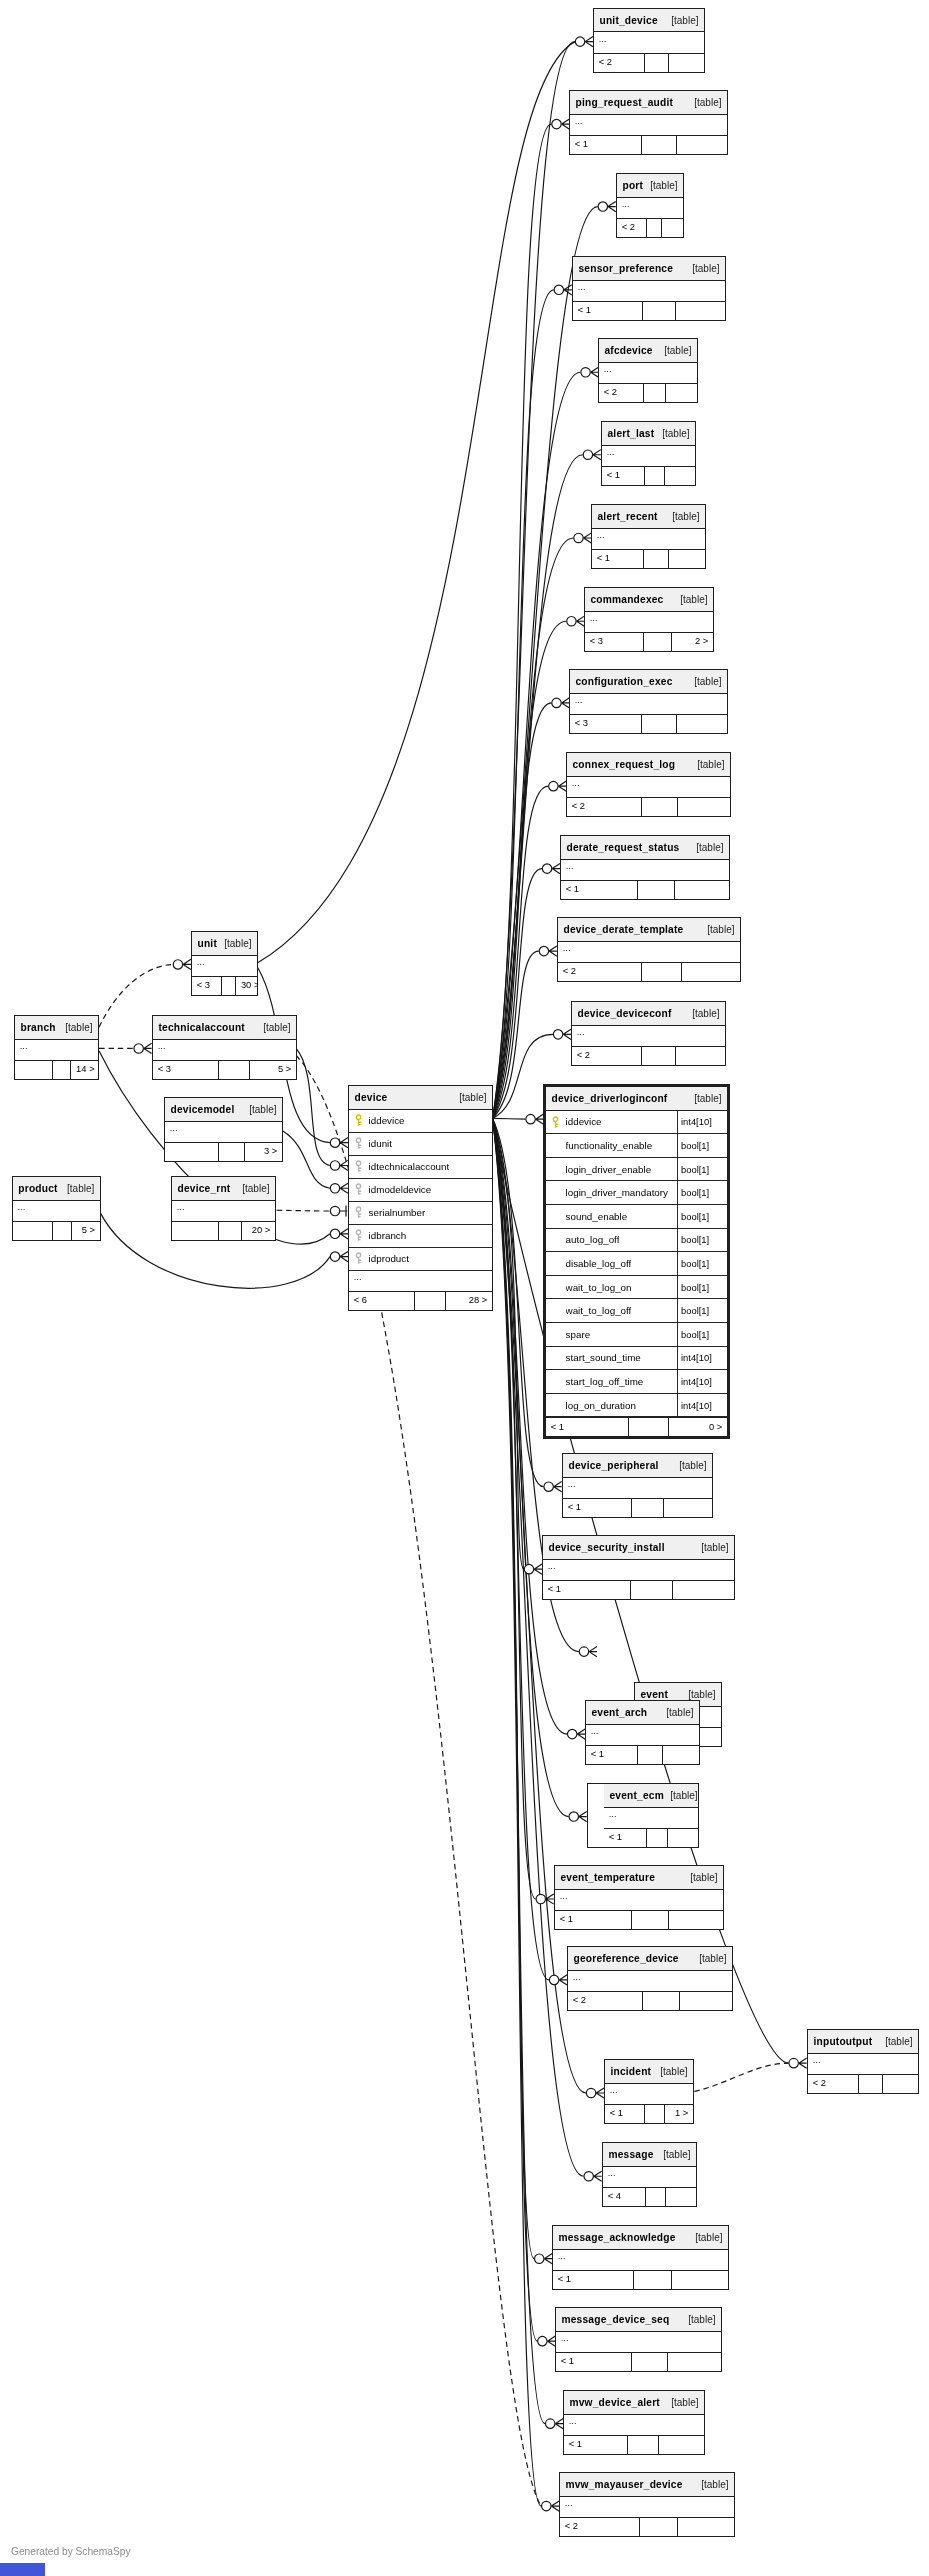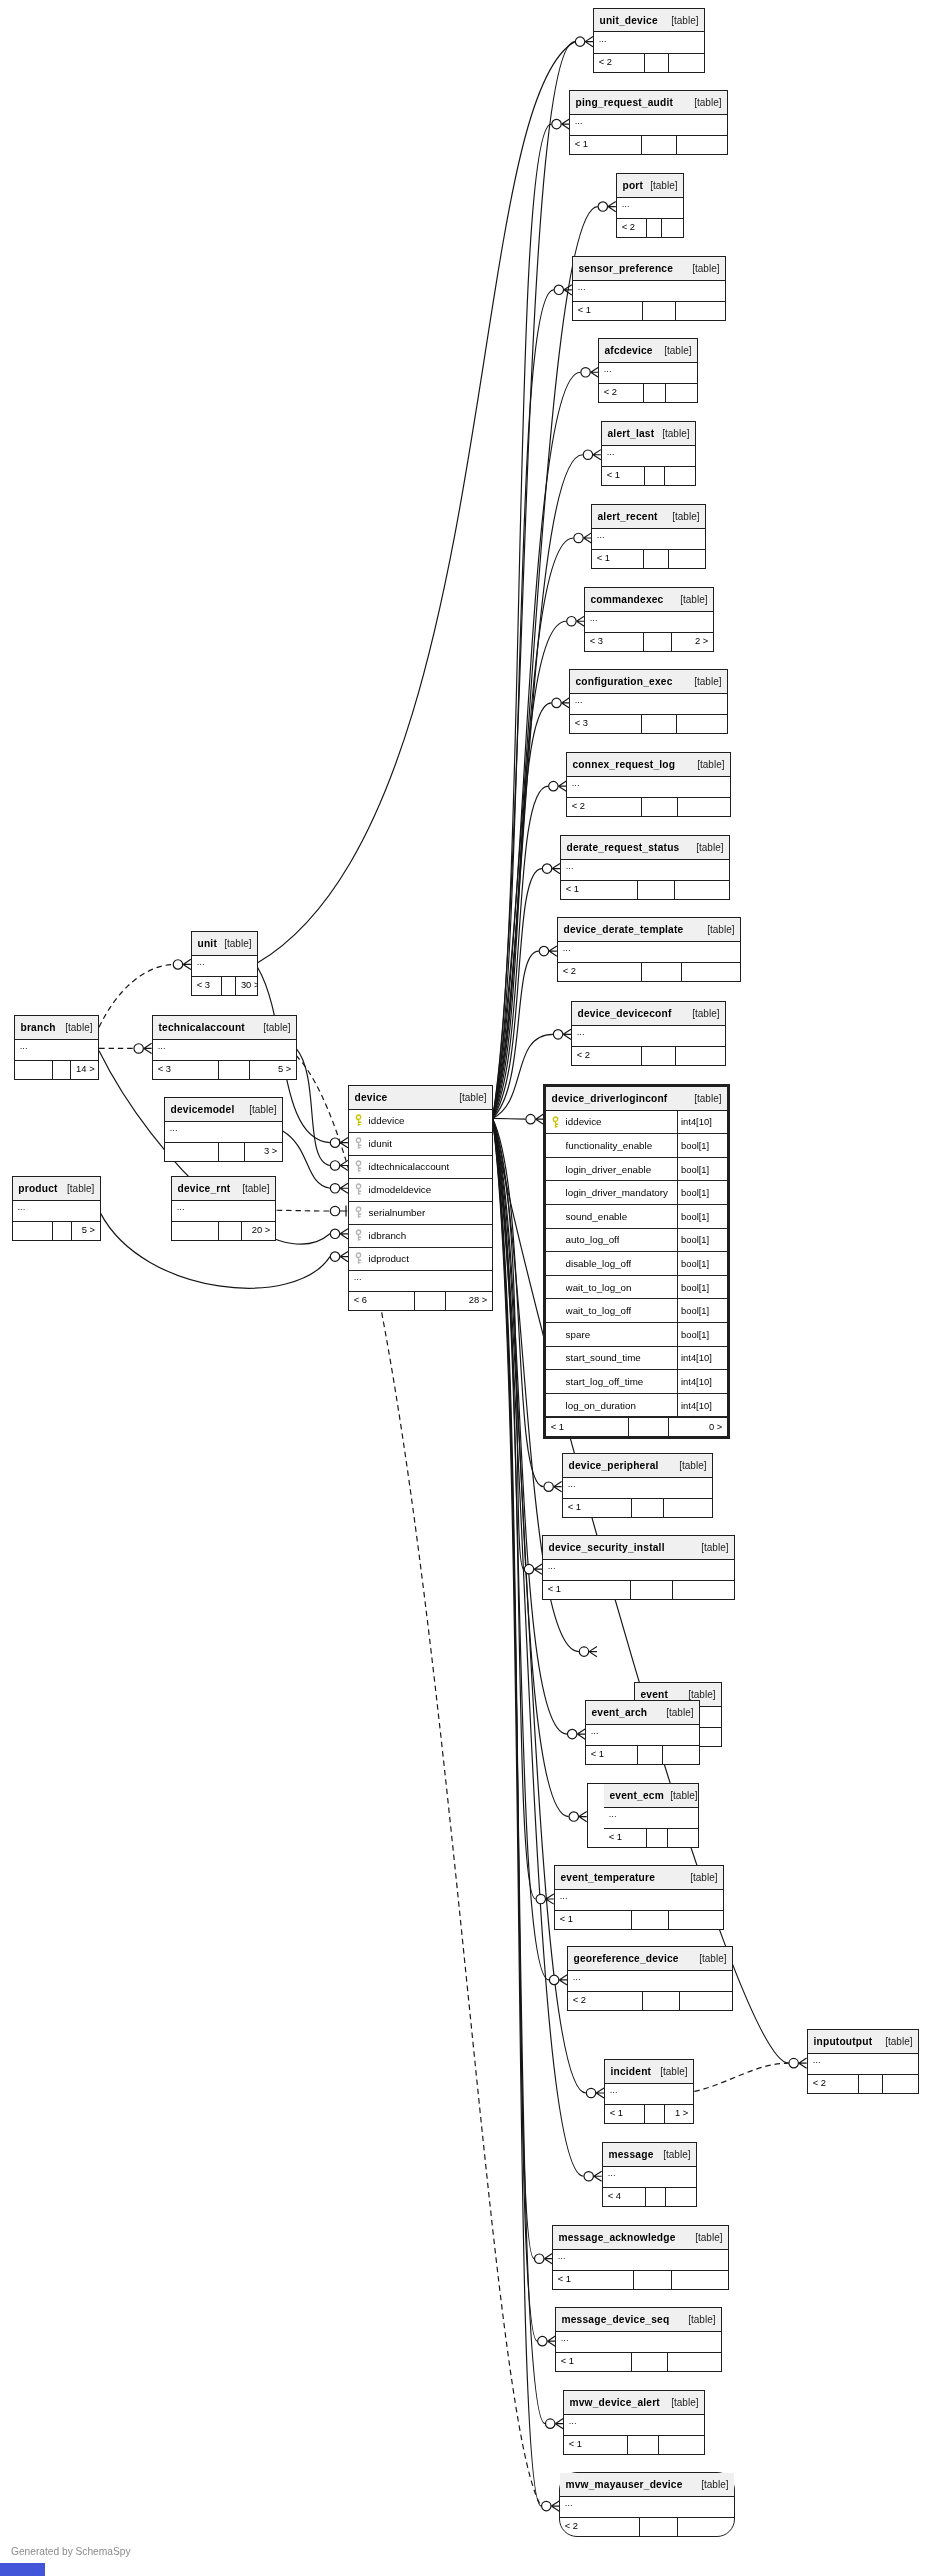--- a/index.html
+++ b/index.html
@@ -679,21 +679,21 @@
           <span class="nm">mvw_device_alert</span>
           <span class="tag">[table]</span>
         </div>
         <div class="dots">...</div>
         <div class="ft">
           <span class="c1">&lt; 1</span>
           <span class="c2"></span>
           <span class="c3"></span>
         </div>
       </div>
-      <div class="tbl" style="left: 559px; top: 2472px; width: 176px; border-radius: 18px;">
+      <div class="tbl" style="left: 559px; top: 2472px; width: 176px;">
         <div class="hd">
           <span class="nm">mvw_mayauser_device</span>
           <span class="tag">[table]</span>
         </div>
         <div class="dots">...</div>
         <div class="ft">
           <span class="c1">&lt; 2</span>
           <span class="c2"></span>
           <span class="c3"></span>
         </div>

